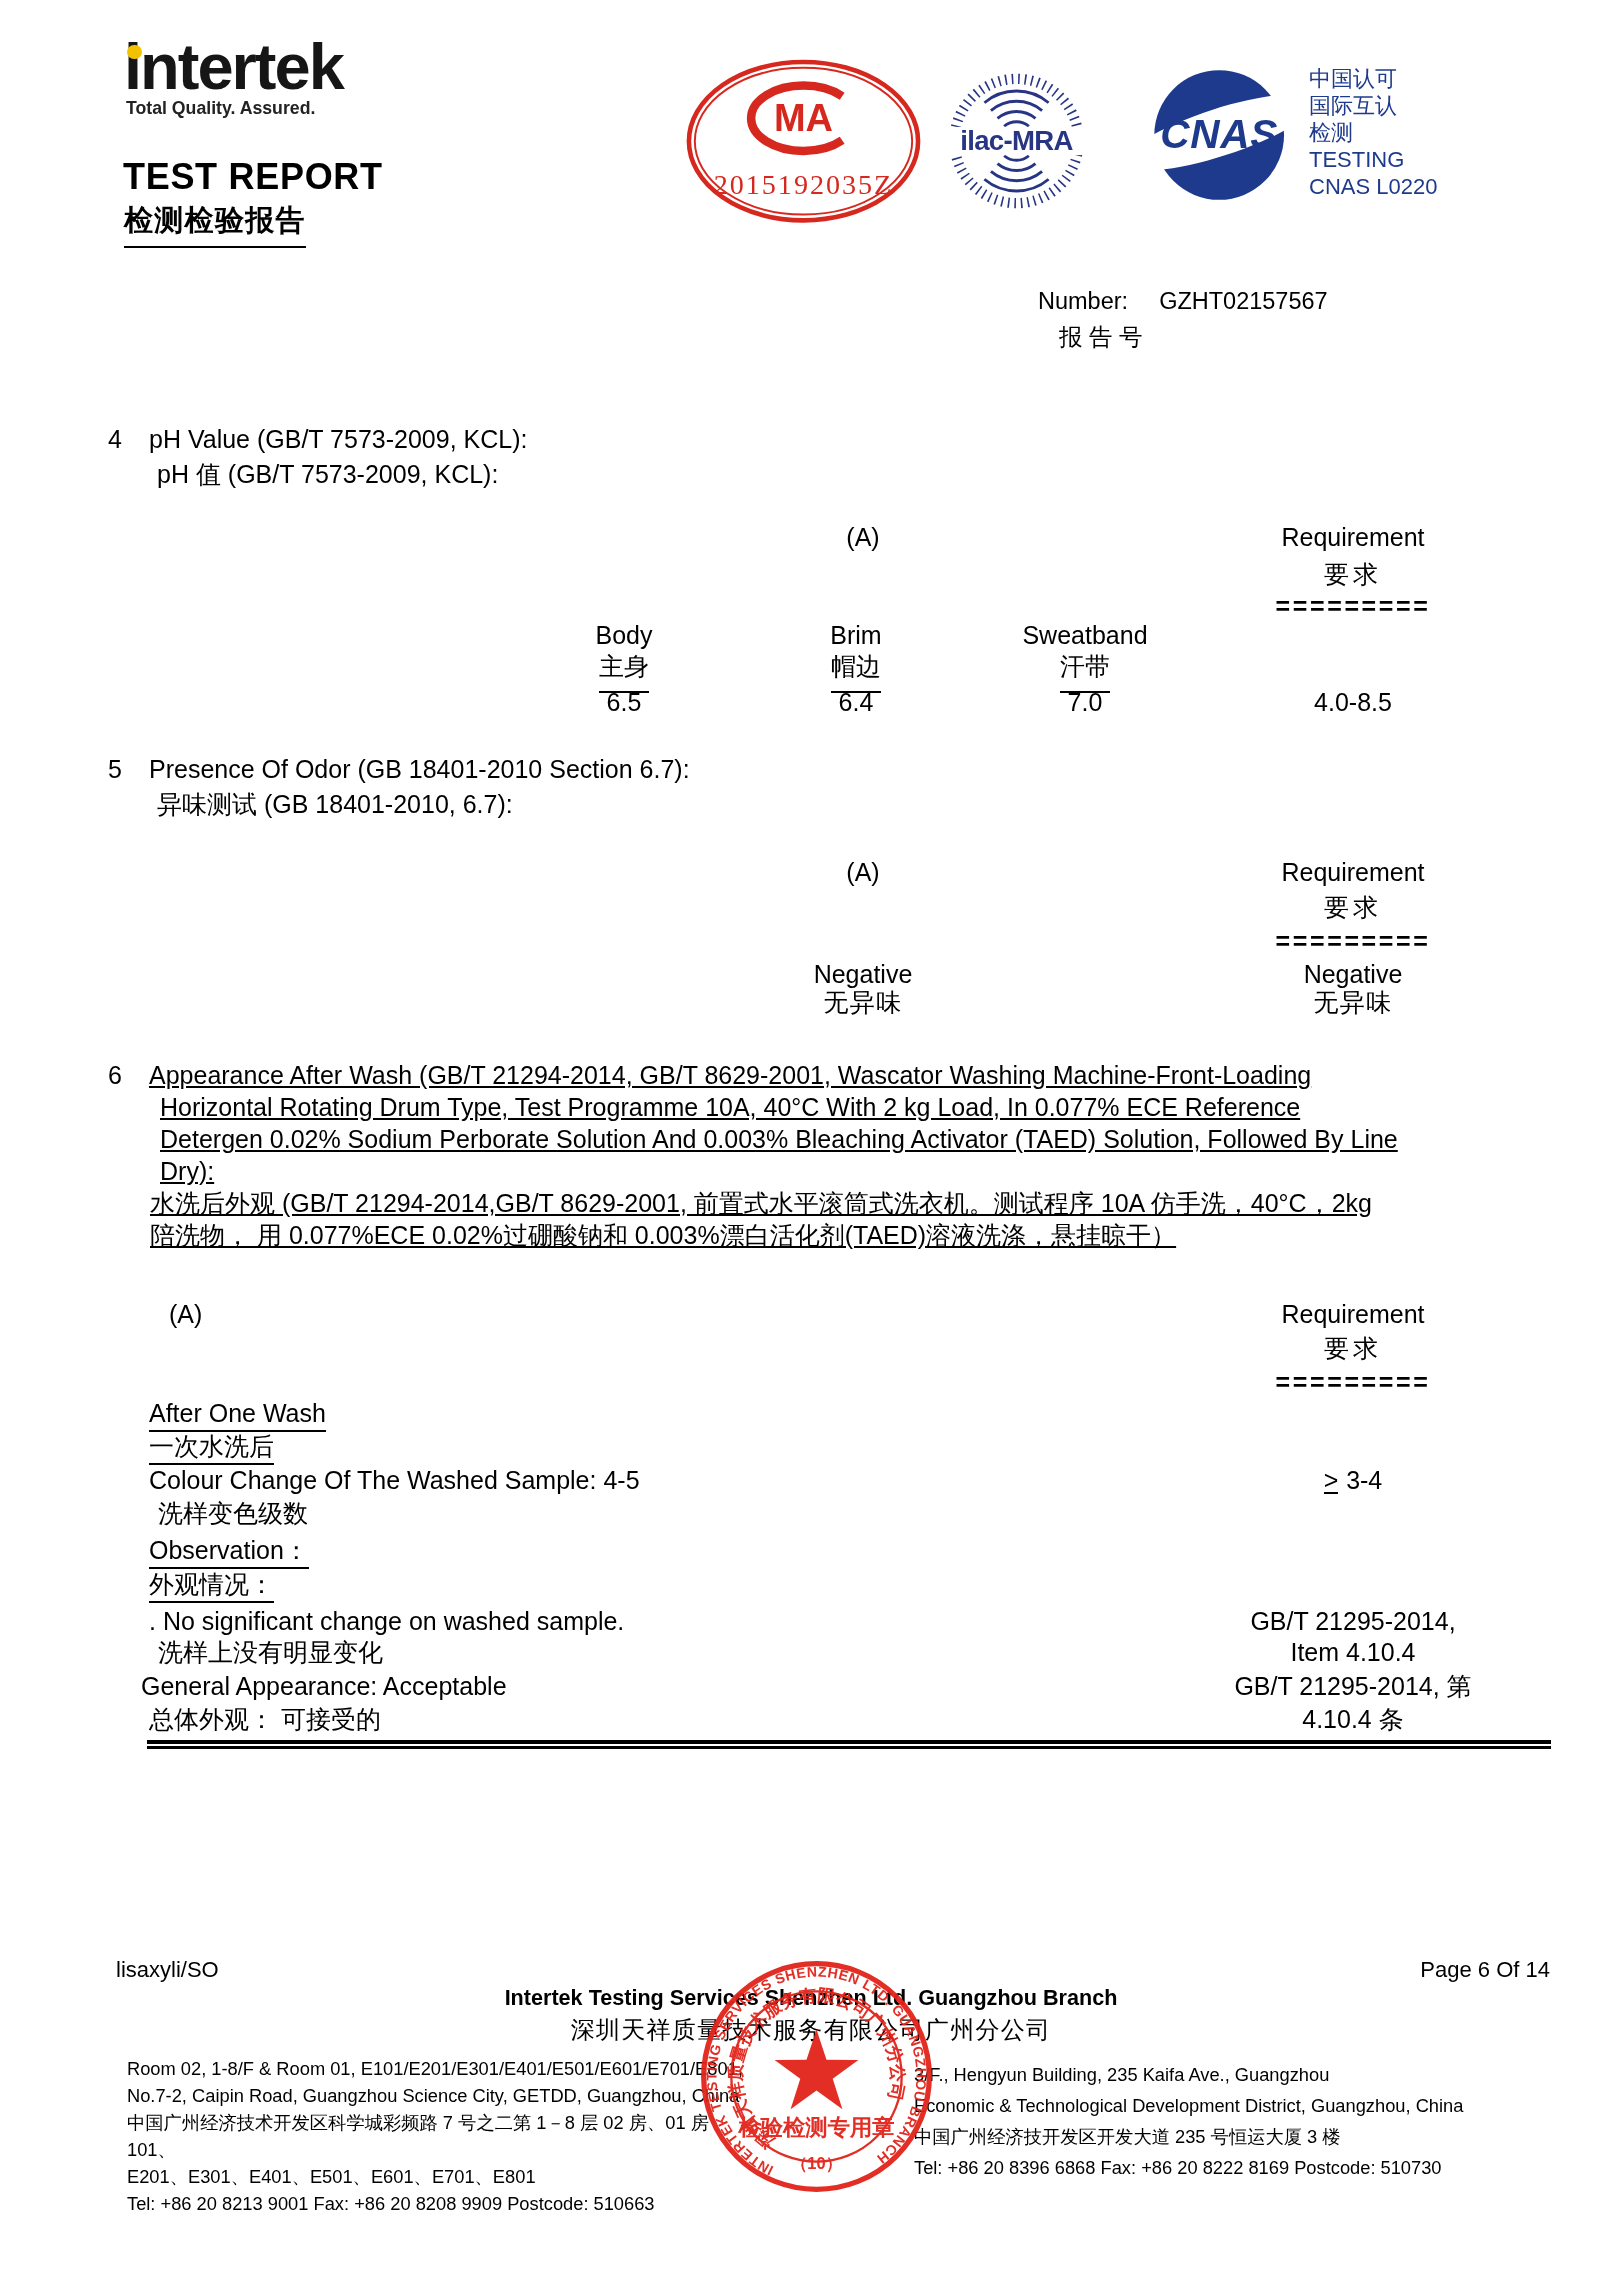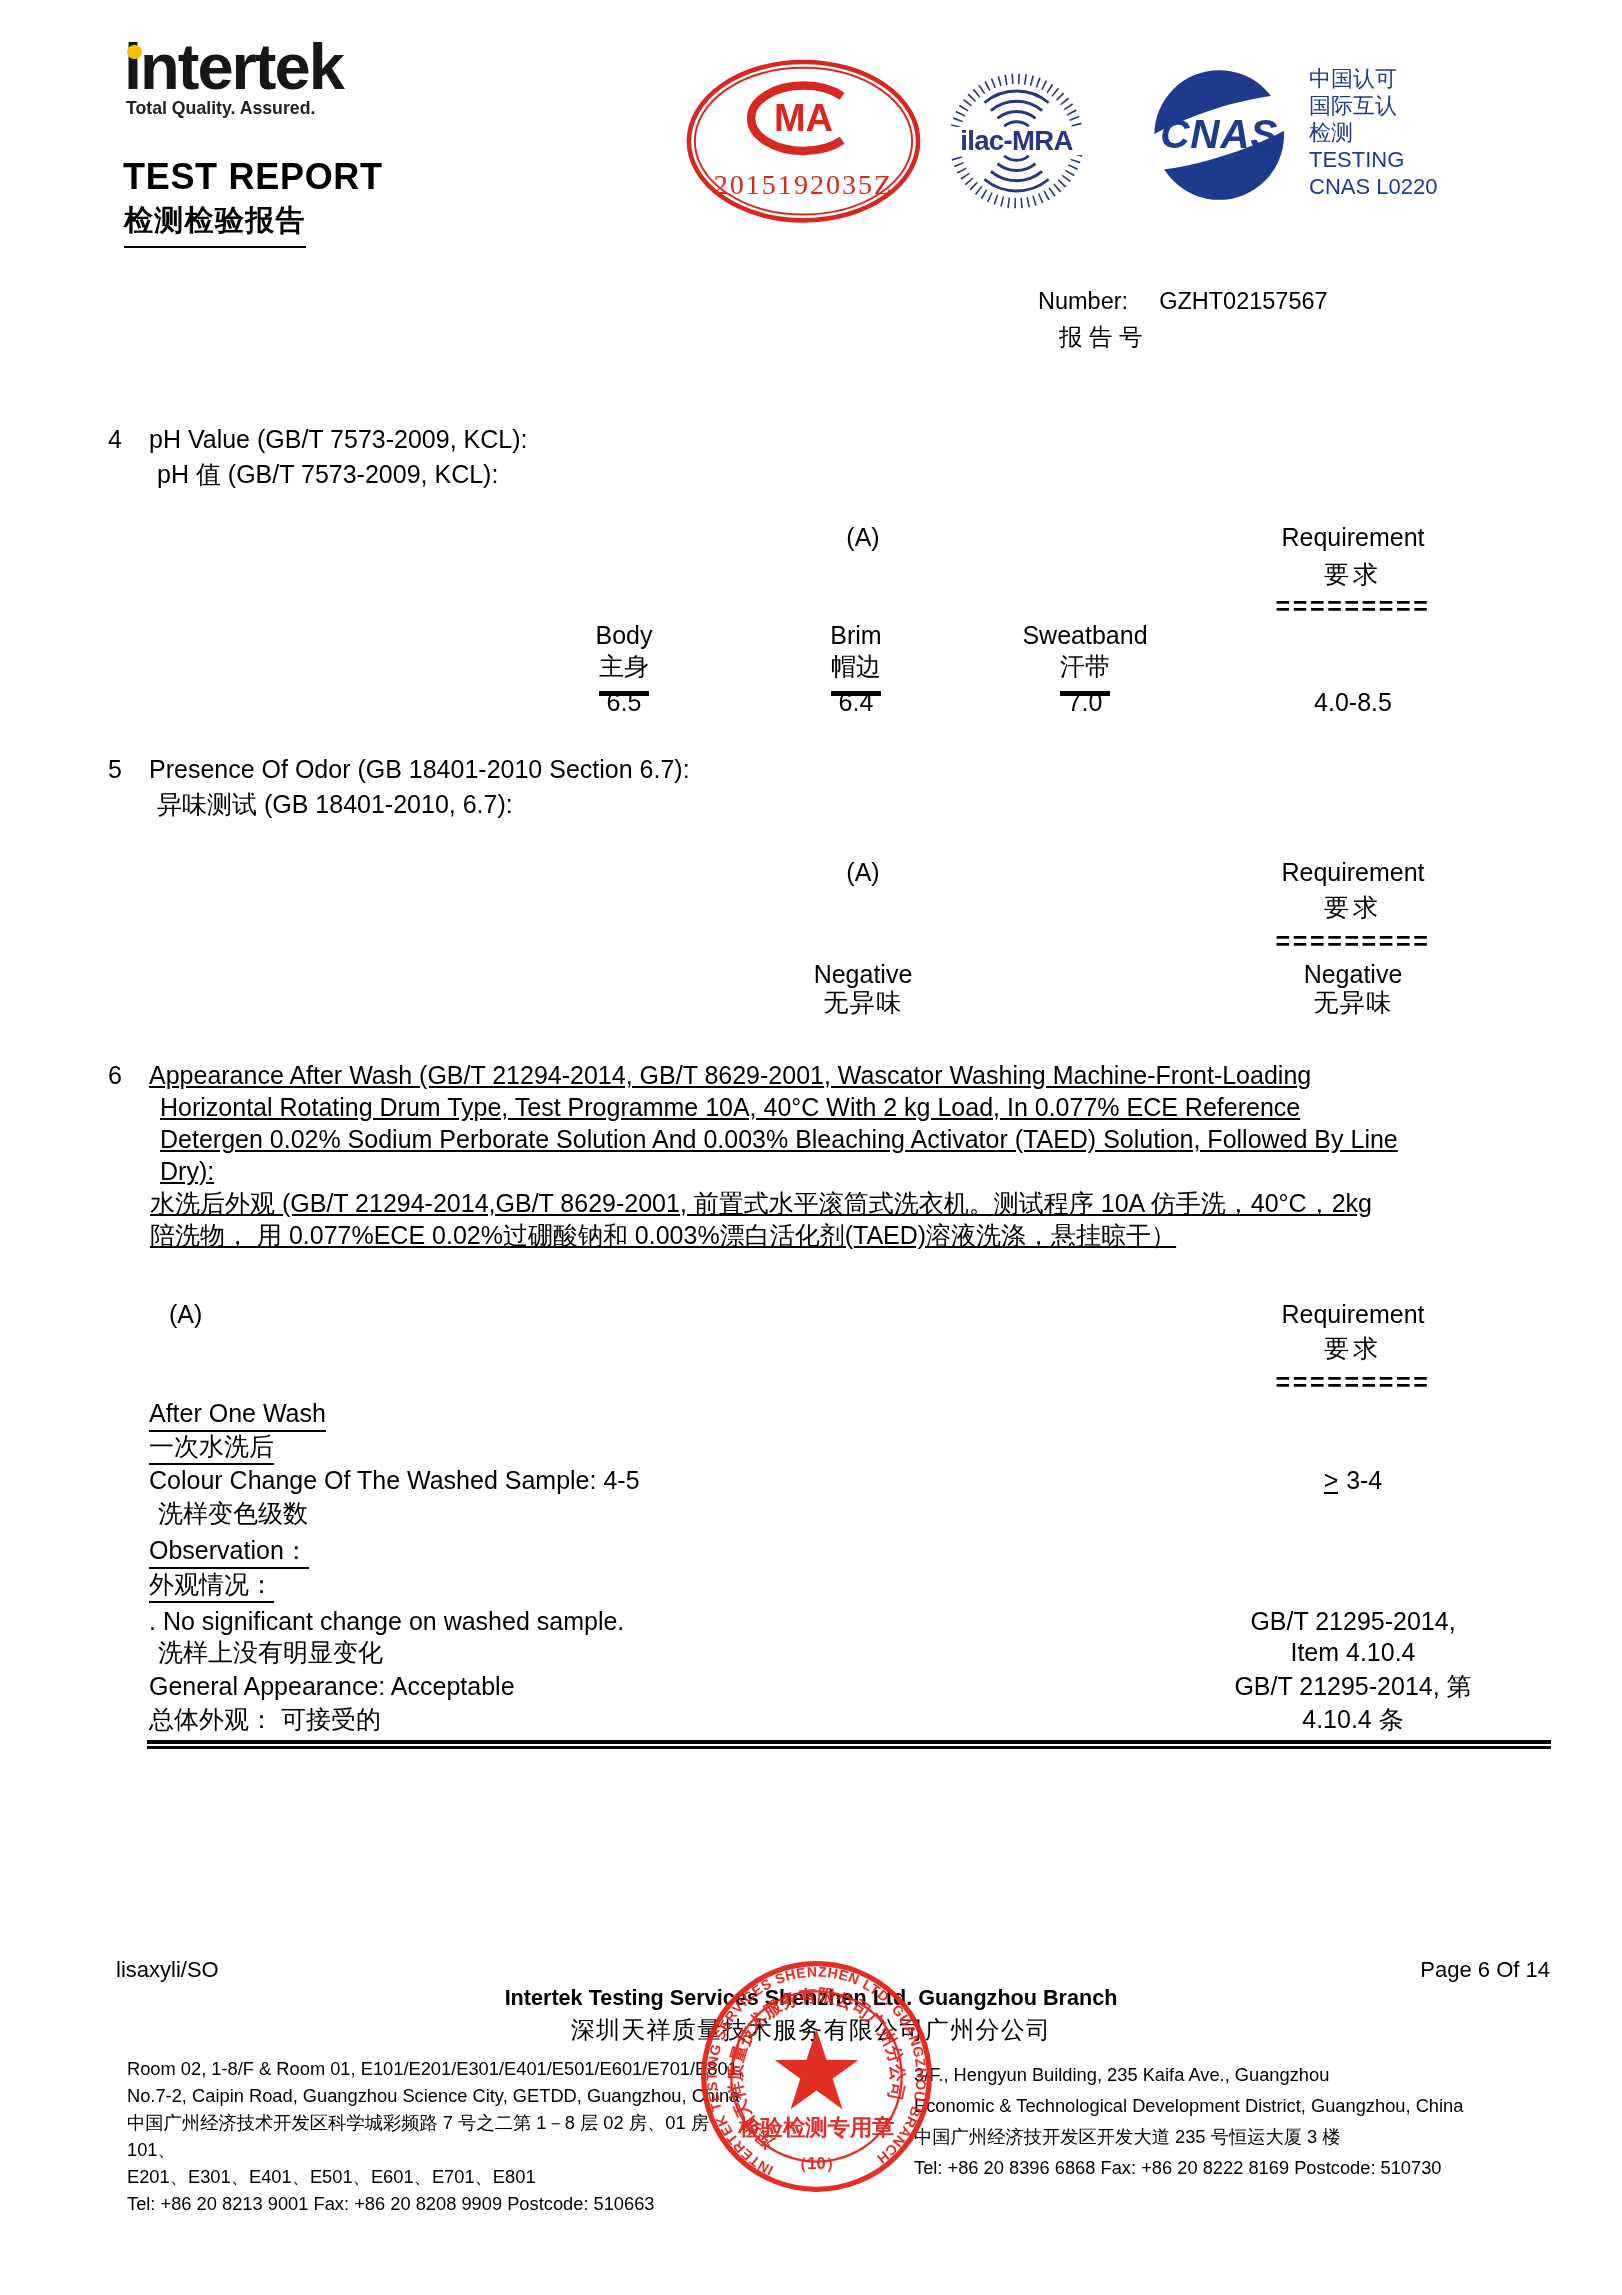--- a/index.html
+++ b/index.html
@@ -11,21 +11,21 @@
   .t34{font-size:22px;line-height:1.15;white-space:nowrap;}
   .t33{font-size:21.6px;line-height:1.15;white-space:nowrap;}
   .bold{font-weight:bold;}
   .ctr{text-align:center;}
   .colA{left:732px;width:262px;text-align:center;}
   .colR{left:1221px;width:264px;text-align:center;}
   .colBody{left:526px;width:196px;text-align:center;}
   .colBrim{left:758px;width:196px;text-align:center;}
   .colSweat{left:987px;width:196px;text-align:center;}
   .ul{display:inline-block;border-bottom:2.6px solid #000;padding-bottom:2.6px;}
-  .ul3{display:inline-block;border-bottom:5px solid #000000;padding-bottom:10px;}
+  .ul3{display:inline-block;border-bottom:2px solid #000000;padding-bottom:10px;}
   .sep{font-weight:bold;font-size:25px;letter-spacing:2.6px;}
   .secnum{display:inline-block;width:41px;}
   .heading{line-height:35px;}
   .ind75{padding-left:49px;}
   .para{line-height:32px;text-decoration:underline;}
   .p-ind80{padding-left:52px;}
   .p-ind65{padding-left:42px;}
   .gtsym{display:inline-block;border-bottom:2.6px solid #000;line-height:0.9;}
   .gtval{margin-left:7.8px;}
   .rule{left:147px;top:1740px;width:1404px;height:9.2px;border-top:4.6px solid #000;border-bottom:3.3px solid #000;box-sizing:border-box;}
@@ -160,21 +160,21 @@
   <div class="abs t38" style="left:158px;top:1499px;">洗样变色级数</div>
 
   <div class="abs t38" style="left:149px;top:1536px;"><span class="ul">Observation：</span></div>
   <div class="abs t38" style="left:149px;top:1570px;"><span class="ul">外观情况：</span></div>
 
   <div class="abs t38" style="left:149px;top:1607px;">. No significant change on washed sample.</div>
   <div class="abs t38 colR" style="top:1607px;">GB/T 21295-2014,</div>
   <div class="abs t38" style="left:158px;top:1638px;">洗样上没有明显变化</div>
   <div class="abs t38 colR" style="top:1638px;">Item 4.10.4</div>
 
-  <div class="abs t38" style="left:149px;top:1672px;">General Appearance: Acceptable</div>
+  <div class="abs t38" style="left:141px;top:1672px;">General Appearance: Acceptable</div>
   <div class="abs t38 colR" style="top:1672px;">GB/T 21295-2014, 第</div>
   <div class="abs t38" style="left:149px;top:1705px;">总体外观： 可接受的</div>
   <div class="abs t38 colR" style="top:1705px;">4.10.4 条</div>
 
   <div class="abs rule"></div>
 
   <div class="abs t34" style="left:116px;top:1957px;">lisaxyli/SO</div>
   <div class="abs t34" style="left:1288px;top:1957px;width:262px;text-align:right;">Page 6 Of 14</div>
 
   <div class="abs t33 bold ctr" style="left:157px;top:1986px;width:1308px;">Intertek Testing Services Shenzhen Ltd. Guangzhou Branch</div>

